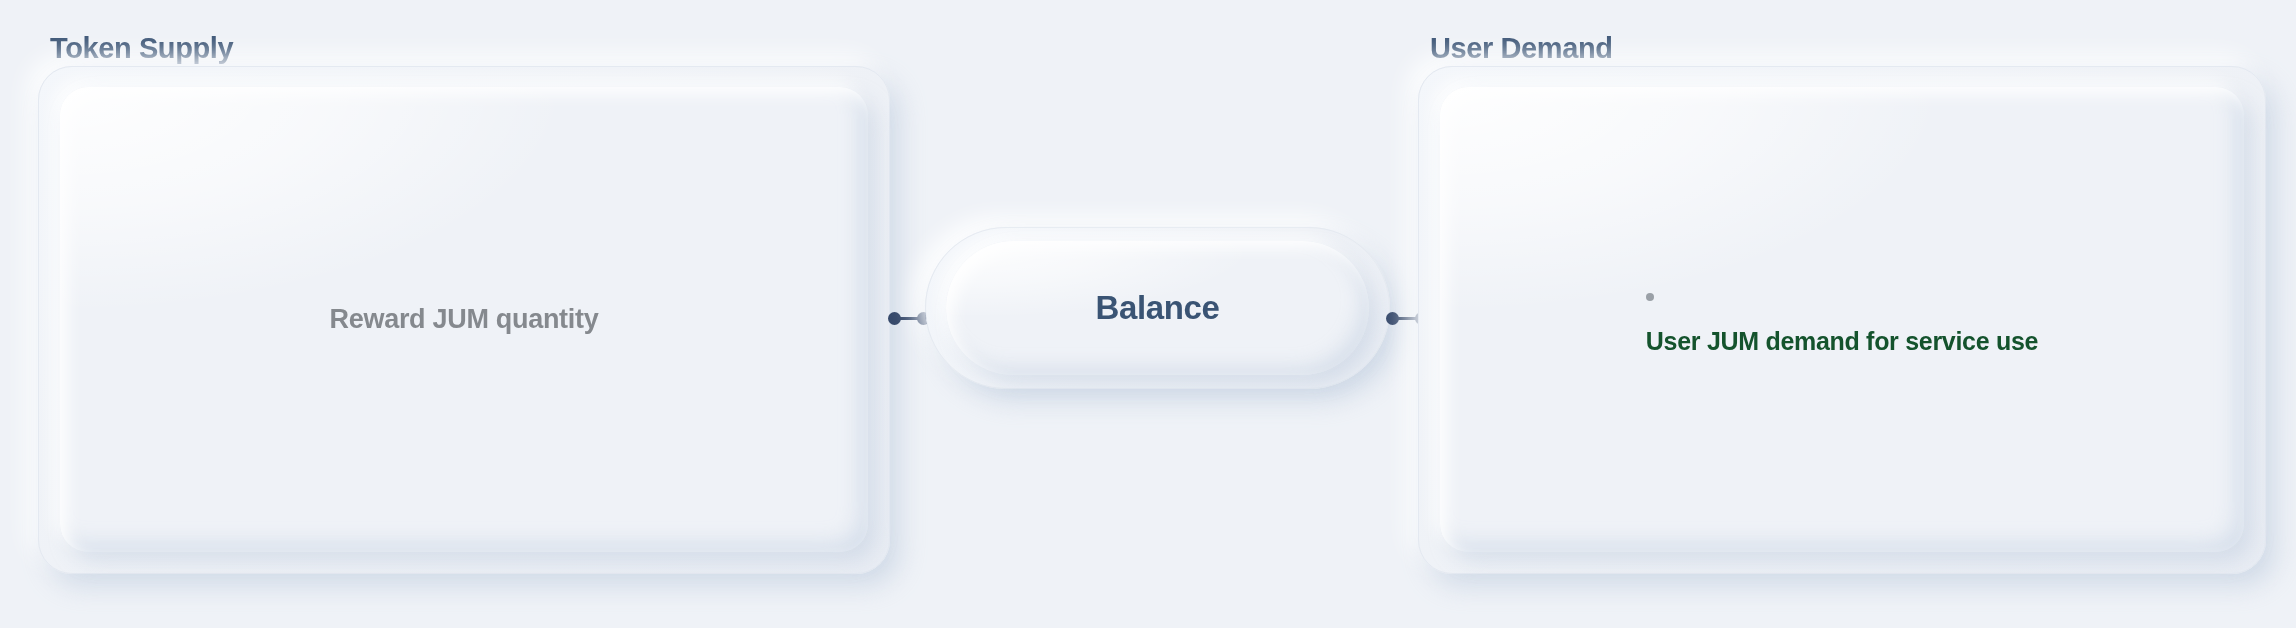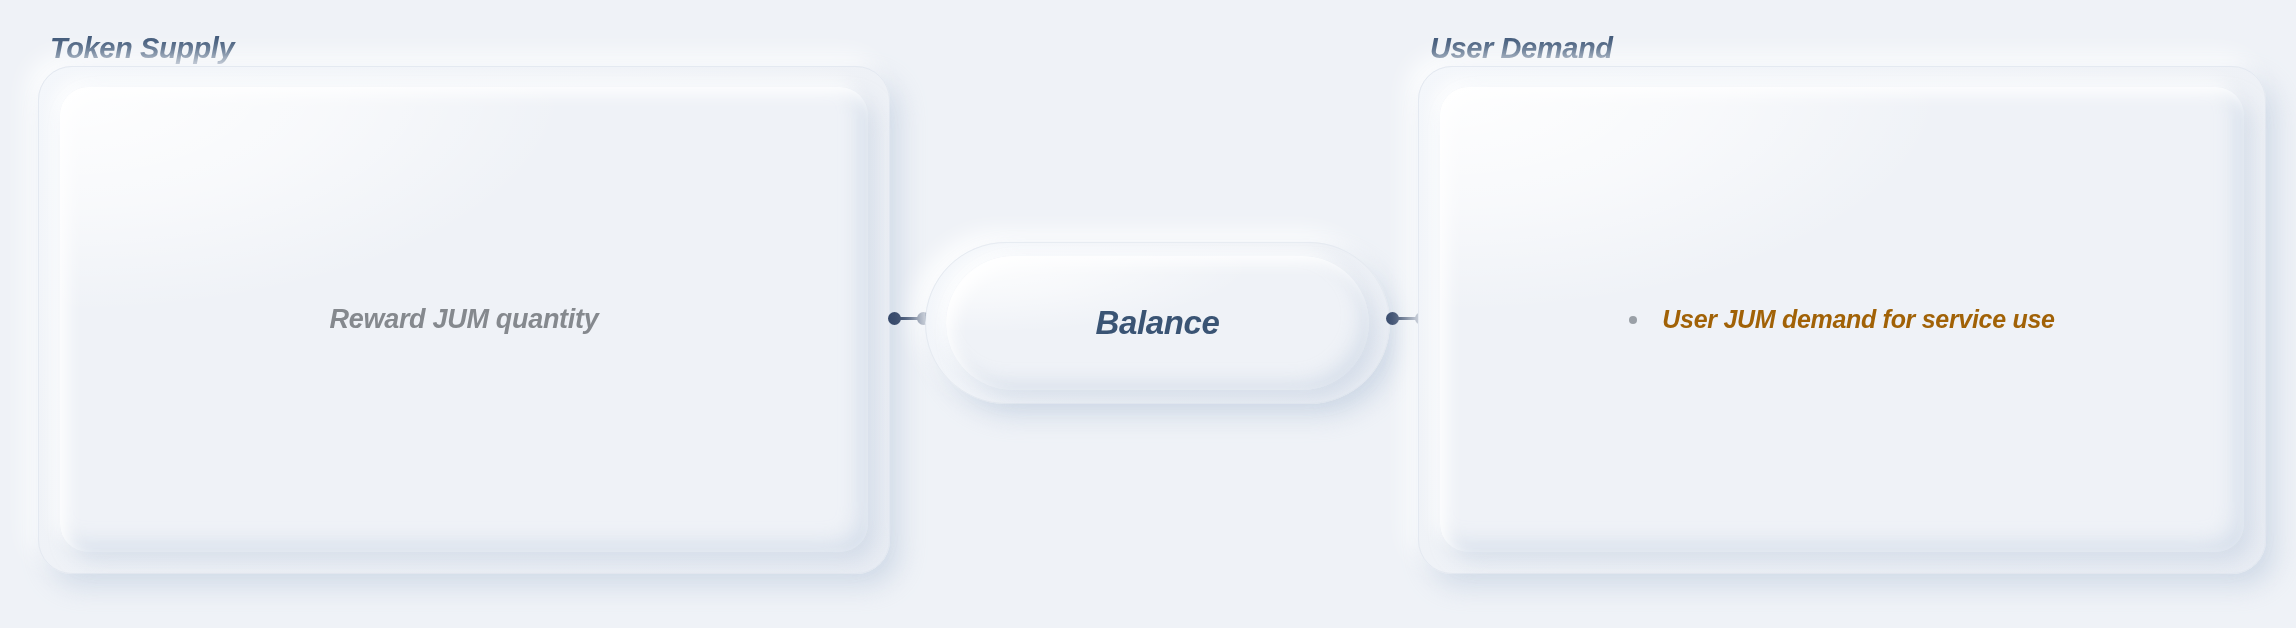--- a/index.html
+++ b/index.html
@@ -15,21 +15,20 @@
     background: #eff2f7;
     font-family: "Liberation Sans", sans-serif;
     position: relative;
   }
 
   .stage {
     position: absolute;
     inset: 0;
     width: 2296px;
     height: 488px;
-    font-style: italic;
   }
 
   
   .group-label {
     position: absolute;
     font-size: 29px;
     font-weight: bold;
     letter-spacing: -0.4px;
     color: #3c5576;
     white-space: nowrap;
@@ -106,39 +105,40 @@
     padding: 0;
     margin: 0;
   }
   .bullet-item {
     display: flex;
     align-items: flex-start;
     gap: 25px;
     font-size: 25px;
     font-weight: bold;
     letter-spacing: -0.3px;
-    color: #a16207;
+    color: #14532d;
     line-height: 1.25;
     white-space: nowrap;
+    flex-direction: column;
   }
   .bullet-item + .bullet-item { margin-top: 31px; }
   .bullet-dot {
     flex: 0 0 auto;
     width: 8px;
     height: 8px;
     border-radius: 50%;
     background: #9aa0a7;
     margin-top: 12px;
   }
 
   
   .pill-outer {
     position: absolute;
     left: 925px;
-    top: 242px;
+    top: 227px;
     width: 465px;
     height: 162px;
     border-radius: 81px;
     background: linear-gradient(145deg, #f5f8fc 0%, #eef1f6 55%, #e9edf4 100%);
     border: 1px solid #e5eaf1;
     box-shadow:
       10px 12px 24px rgba(176, 192, 214, 0.45),
      -10px -10px 22px rgba(255, 255, 255, 0.92);
   }
   .pill-inner {

